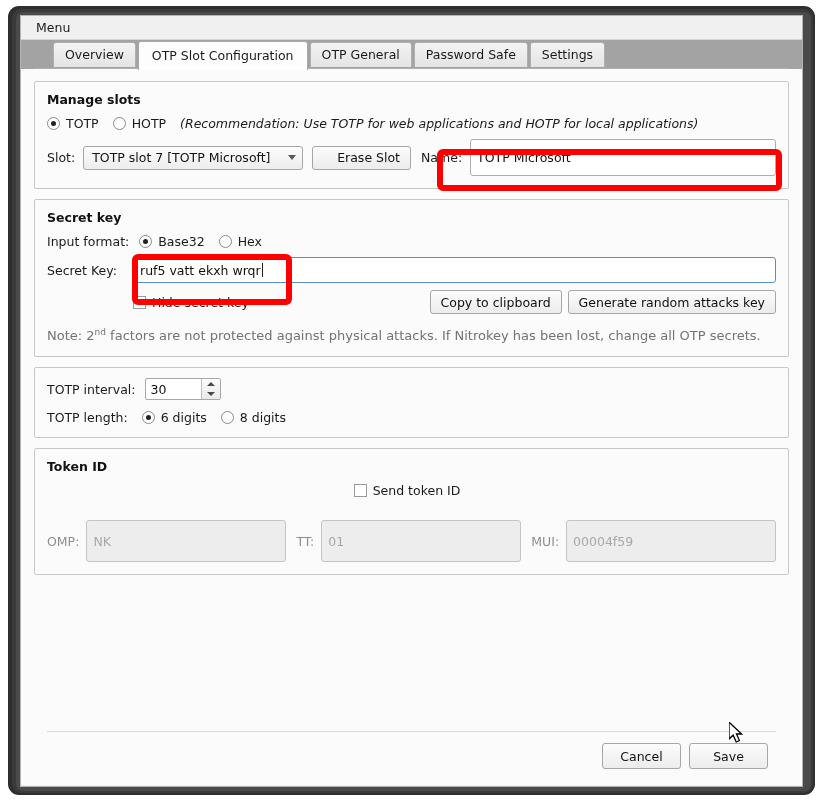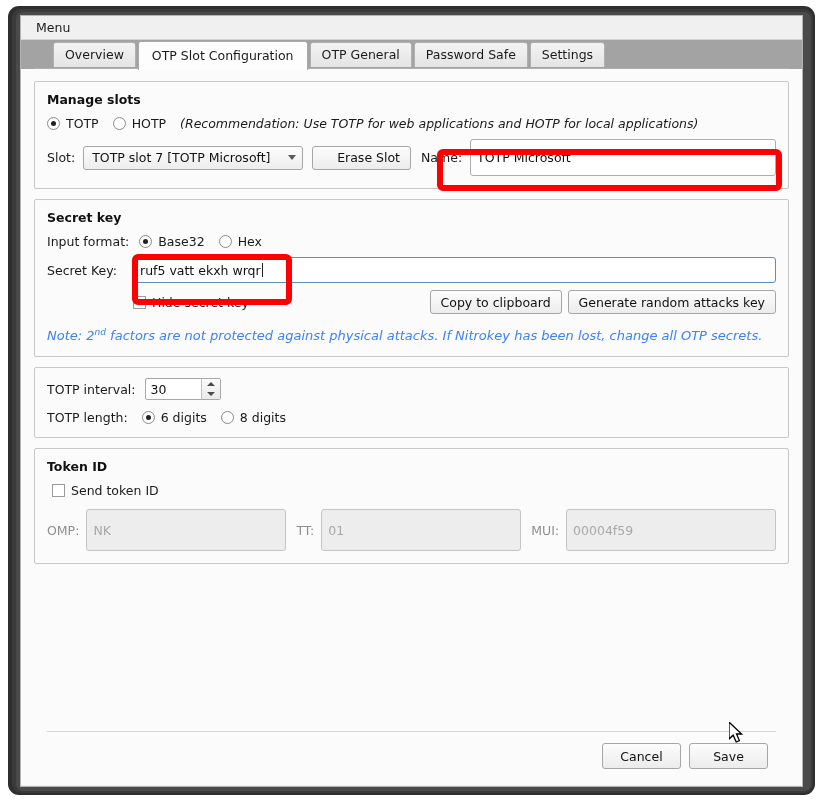--- a/index.html
+++ b/index.html
@@ -263,23 +263,22 @@
   .spin .arrows > div {
     flex: 1;
     display: flex;
     align-items: center;
     justify-content: center;
   }
   .arr-up { width:0;height:0;border-left:4px solid transparent;border-right:4px solid transparent;border-bottom:4px solid #4a4a4a; }
   .arr-dn { width:0;height:0;border-left:4px solid transparent;border-right:4px solid transparent;border-top:4px solid #4a4a4a; }
   
   .note {
-    font-style: italic;
     font-size: 13px;
-    color: #3b82f6;
+    color: #737373;
     line-height: 17px;
     margin-top: 10px;
   }
   .note sup { font-size: 9px; vertical-align: super; }
   
   .footer-sep {
     position: absolute;
     left: 26px; right: 26px;
     bottom: 53px;
     height: 1px;
@@ -415,21 +414,21 @@
           </div>
           <div class="radio-group">
             <span class="radio"></span>
             <span class="lbl">8 digits</span>
           </div>
         </div>
       </div>
 
       <div class="groupbox">
         <div class="group-title">Token ID</div>
-        <div class="row" style="margin-bottom:11px;">
+        <div class="row" style="margin-bottom:22px;justify-content:center;">
           <div class="radio-group" style="margin-left:5px;">
             <span class="checkbox"></span>
             <span class="lbl">Send token ID</span>
           </div>
         </div>
         <div class="row" style="margin-bottom:0;">
           <span class="lbl" style="color:#8e8e8e;margin-right:7px;">OMP:</span>
           <div class="input disabled" style="width:200px;">NK</div>
           <span class="lbl" style="color:#8e8e8e;margin-left:10px;margin-right:7px;">TT:</span>
           <div class="input disabled" style="width:200px;">01</div>

